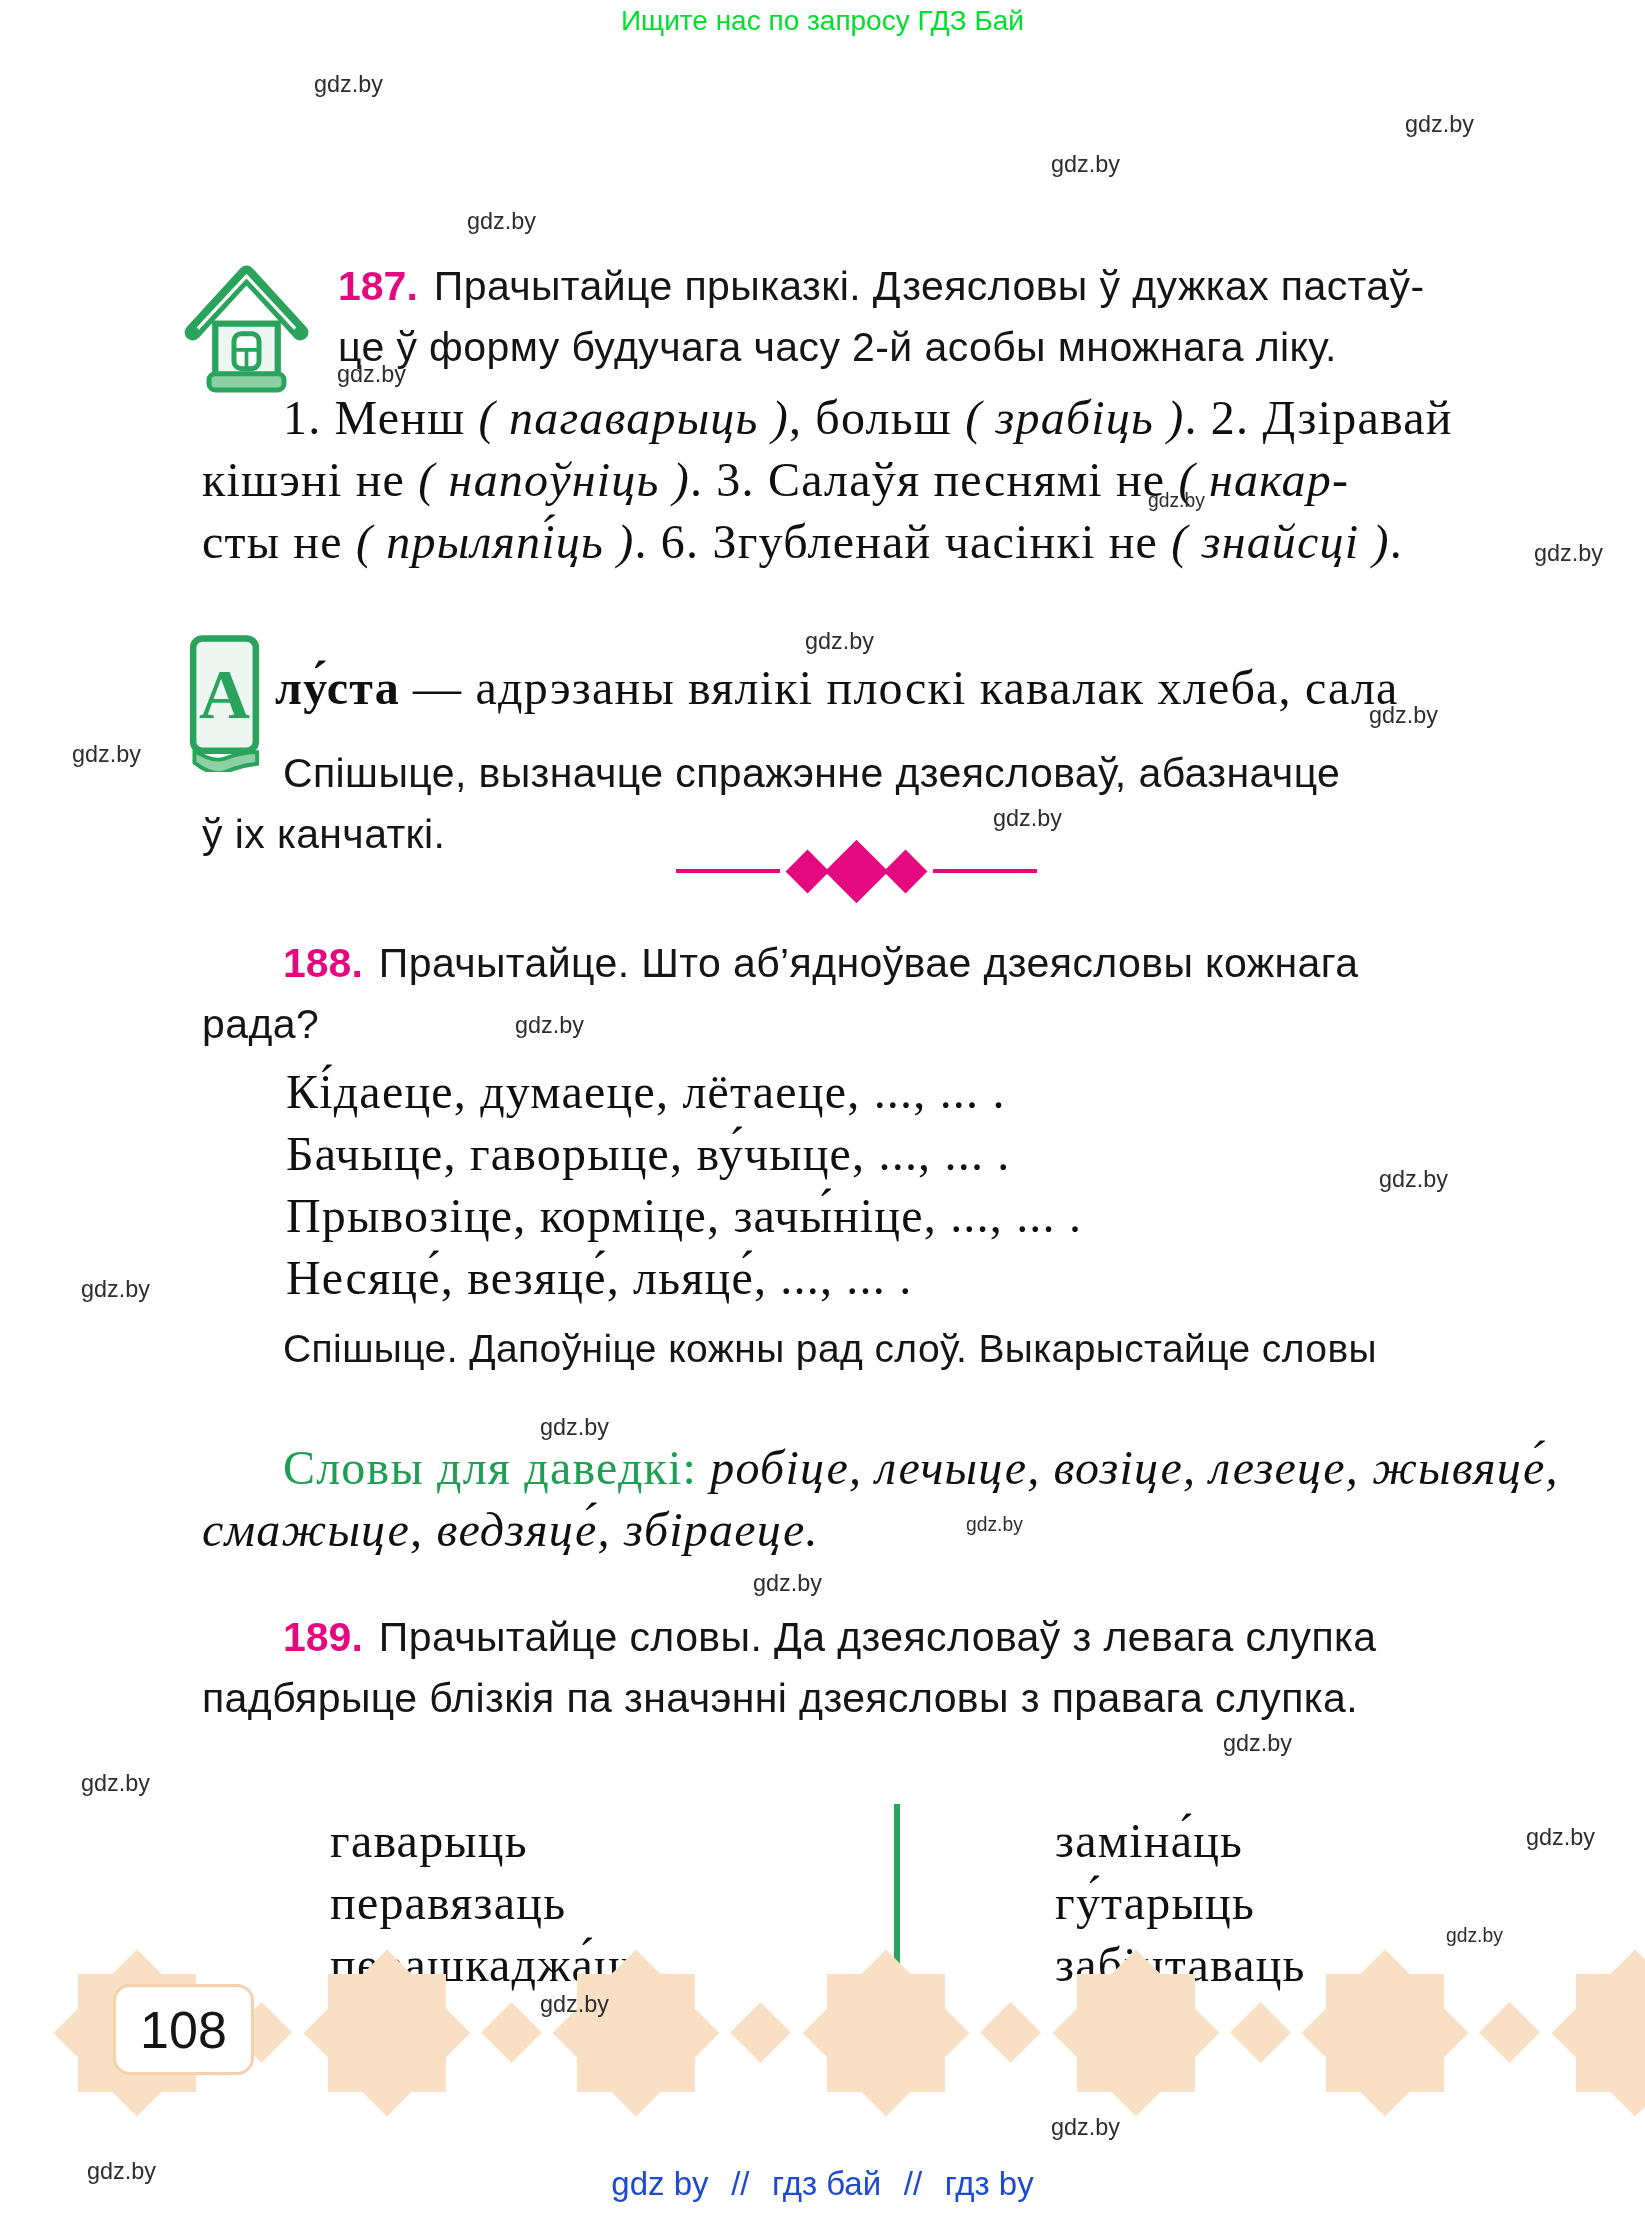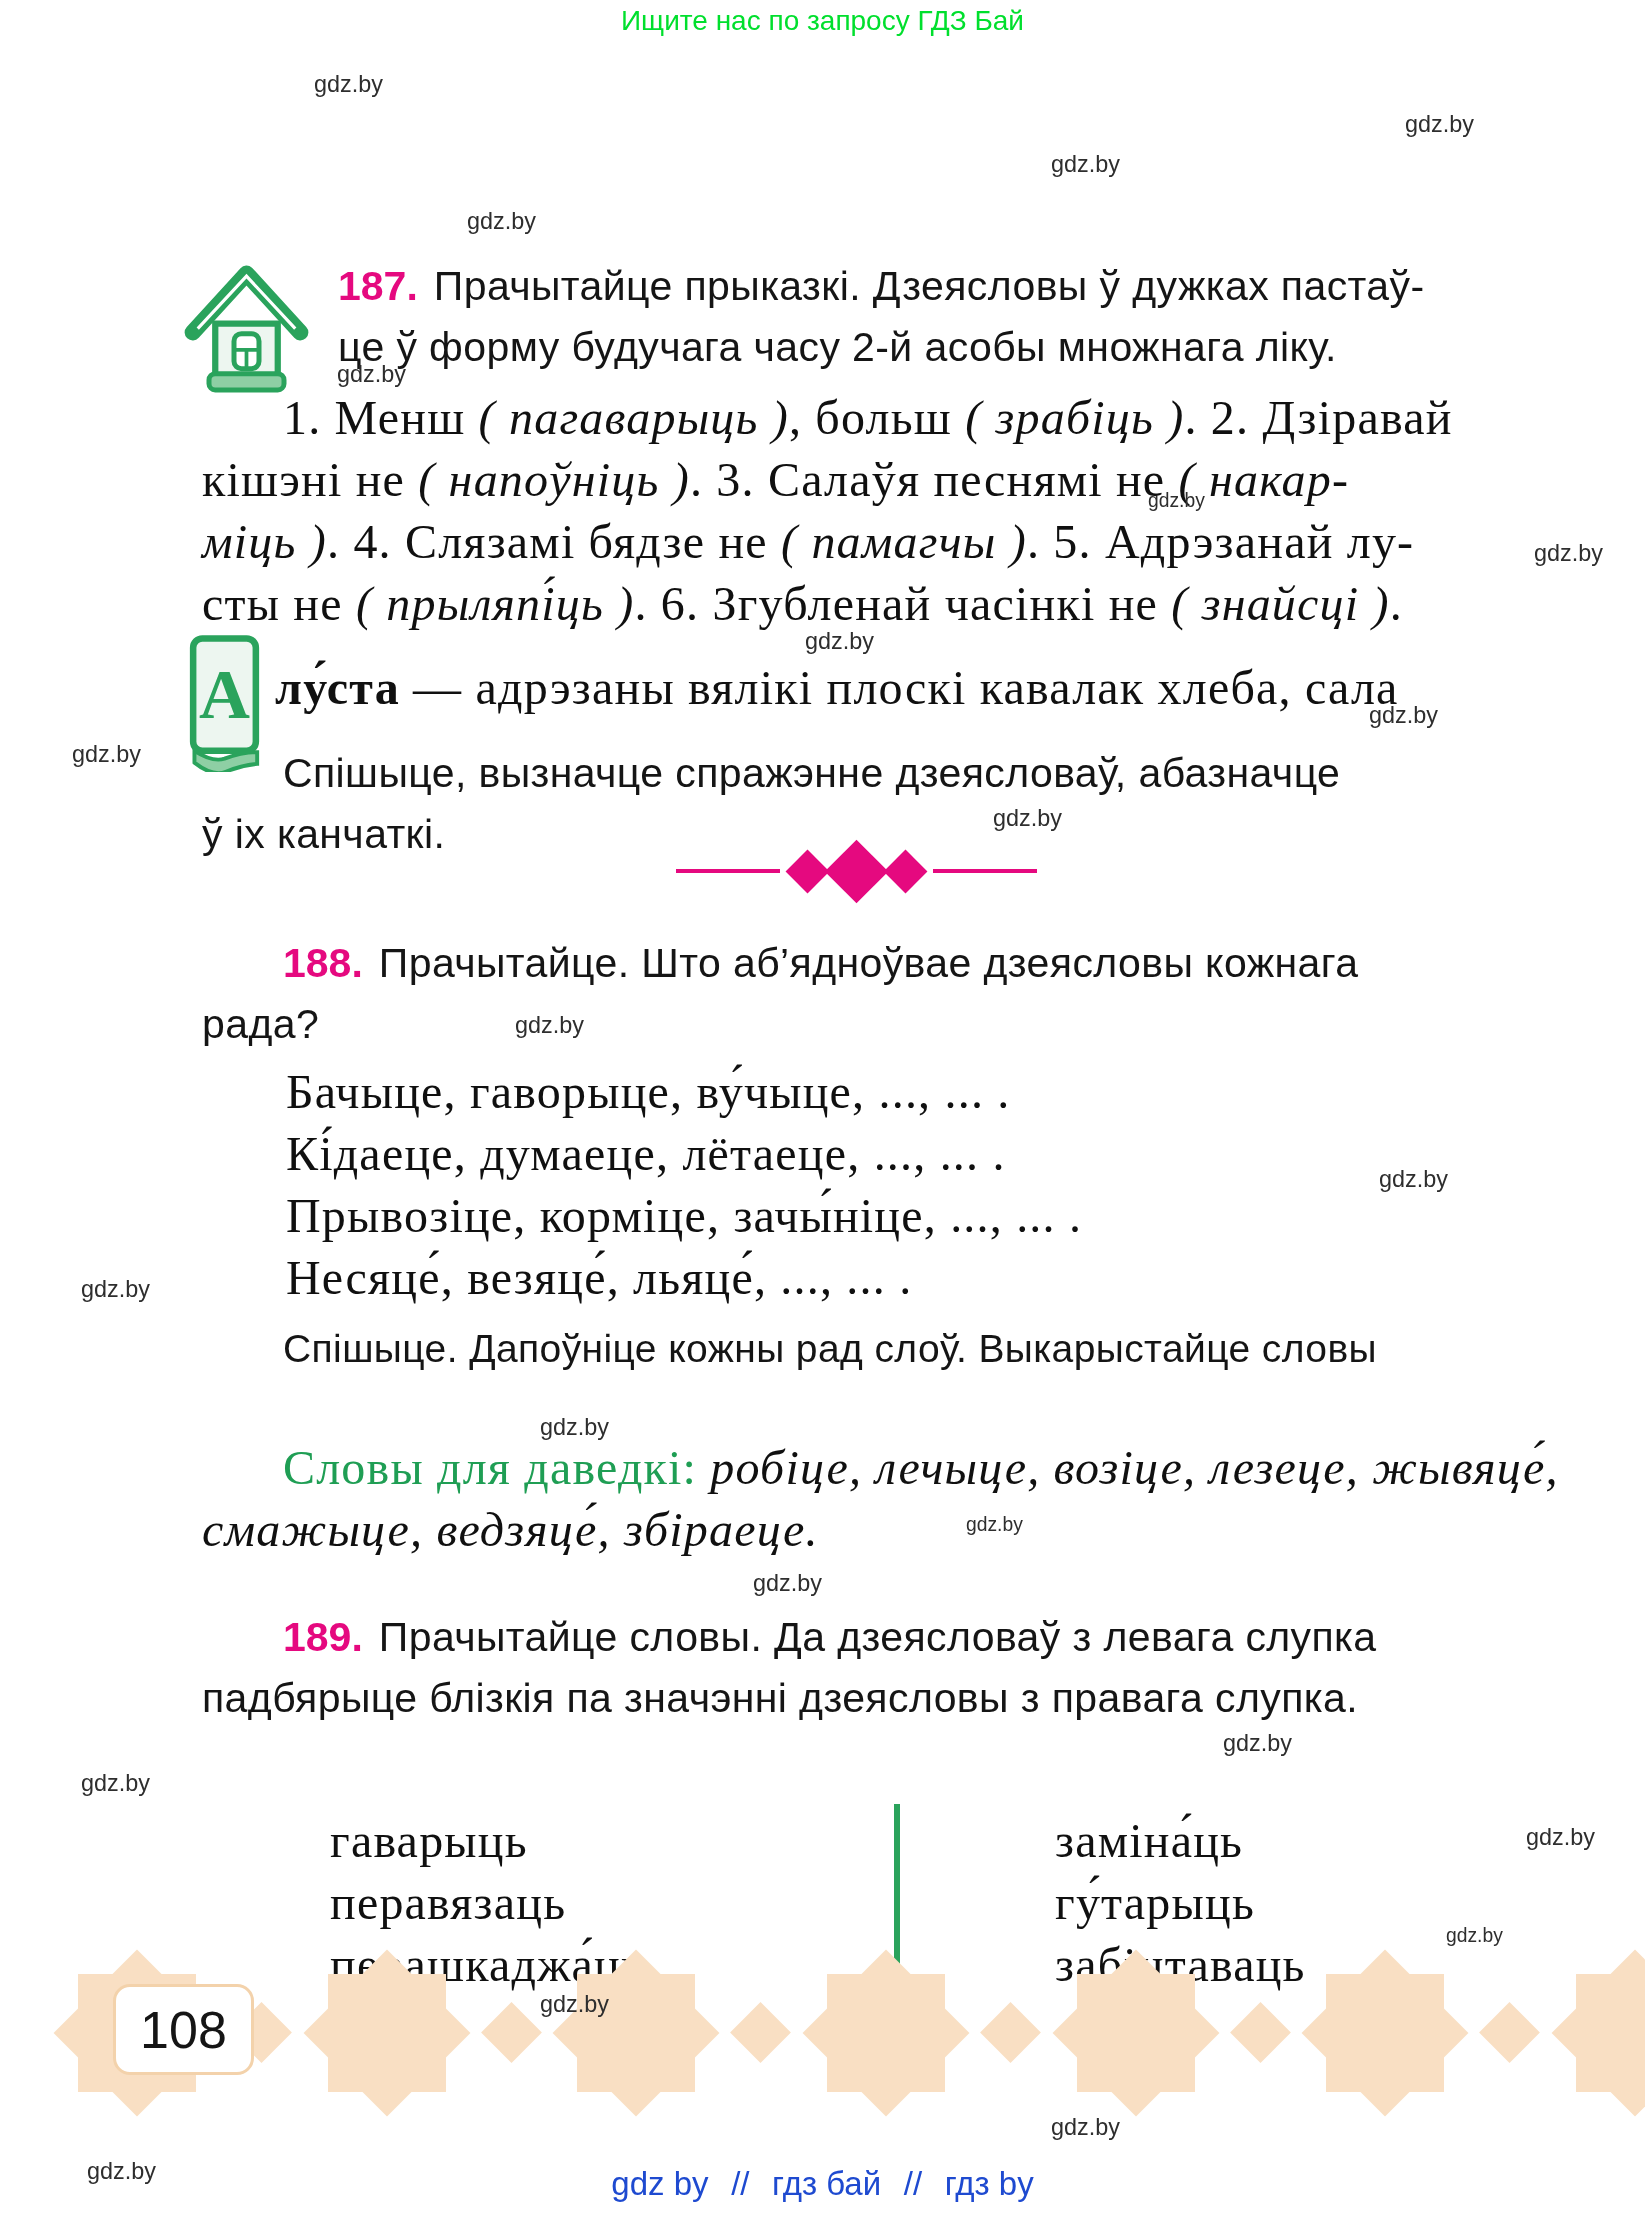--- a/index.html
+++ b/index.html
@@ -64,21 +64,20 @@
 </div>
 
 <div class="abs sans" style="left:338px;top:256px;">
     <div class="tline"><span class="ex-num">187.</span><span>Прачытайце прыказкі. Дзеясловы ў дужках пастаў-</span></div>
     <div class="tline"><span>це ў форму будучага часу 2-й асобы множнага ліку.</span></div>
   </div>
 
 <div class="abs serif ind" style="left:202px;top:387px;">
     <div class="tline"><span>1. Менш </span><span class="it">( пагаварыць )</span><span>, больш </span><span class="it">( зрабіць )</span><span>. 2. Дзіравай</span></div>
     <div class="tline"><span>кішэні не </span><span class="it">( напоўніць )</span><span>. 3. Салаўя песнямі не </span><span class="it">( накар-</span></div>
-    <div class="tline"><span class="it">міць )</span><span>. 4. Слязамі бядзе не </span><span class="it">( памагчы )</span><span>. 5. Адрэзанай лу-</span></div>
     <div class="tline"><span>сты не </span><span class="it">( прыляпі́ць )</span><span>. 6. Згубленай часінкі не </span><span class="it">( знайсці )</span><span>.</span></div>
   </div>
 
 <div class="abs" style="left:184px;top:633px;">
   <svg width="81" height="139" viewBox="0 0 62 106">
     <path d="M8 90 q14 9 23 6 q13 -5 25 -5 l0 9 q-12 1 -24 6 q-10 4 -24 -7 z" fill="#8ecfa4" stroke="#2aa35c" stroke-width="3"></path>
     <rect x="7" y="4" width="48" height="86" rx="7" fill="#edf6f0" stroke="#2aa35c" stroke-width="5"></rect>
     <text x="31" y="65" font-size="54" font-weight="bold" fill="#2aa35c" text-anchor="middle">А</text>
   </svg>
 </div>
@@ -98,22 +97,22 @@
   <div class="dia b"></div>
   <div class="dia s"></div>
   <div class="dline"></div>
 </div>
 
 <div class="abs sans ind" style="left:202px;top:933px;">
     <div class="tline"><span class="ex-num">188.</span><span>Прачытайце. Што аб’ядноўвае дзеясловы кожнага</span></div>
     <div class="tline"><span>рада?</span></div>
   </div>
 <div class="abs serif" style="left:286px;top:1061px;">
+    <div class="tline">Кі́даеце, думаеце, лётаеце, ..., ... .</div>
     <div class="tline">Бачыце, гаворыце, ву́чыце, ..., ... .</div>
-    <div class="tline">Кі́даеце, думаеце, лётаеце, ..., ... .</div>
     <div class="tline">Прывозіце, корміце, зачы́ніце, ..., ... .</div>
     <div class="tline">Несяце́, везяце́, льяце́, ..., ... .</div>
   </div>
 <div class="abs sans ind" style="left:202px;top:1318px;font-size:39px;">
     <div class="tline">Спішыце. Дапоўніце кожны рад слоў. Выкарыстайце словы</div>
   </div>
 <div class="abs serif ind" style="left:202px;top:1437px;">
     <div class="tline"><span class="hint-label">Словы для даведкі: </span><span class="it">робіце, лечыце, возіце, лезеце, жывяце́,</span></div>
     <div class="tline"><span class="it">смажыце, ведзяце́, збіраеце.</span></div>
   </div>

